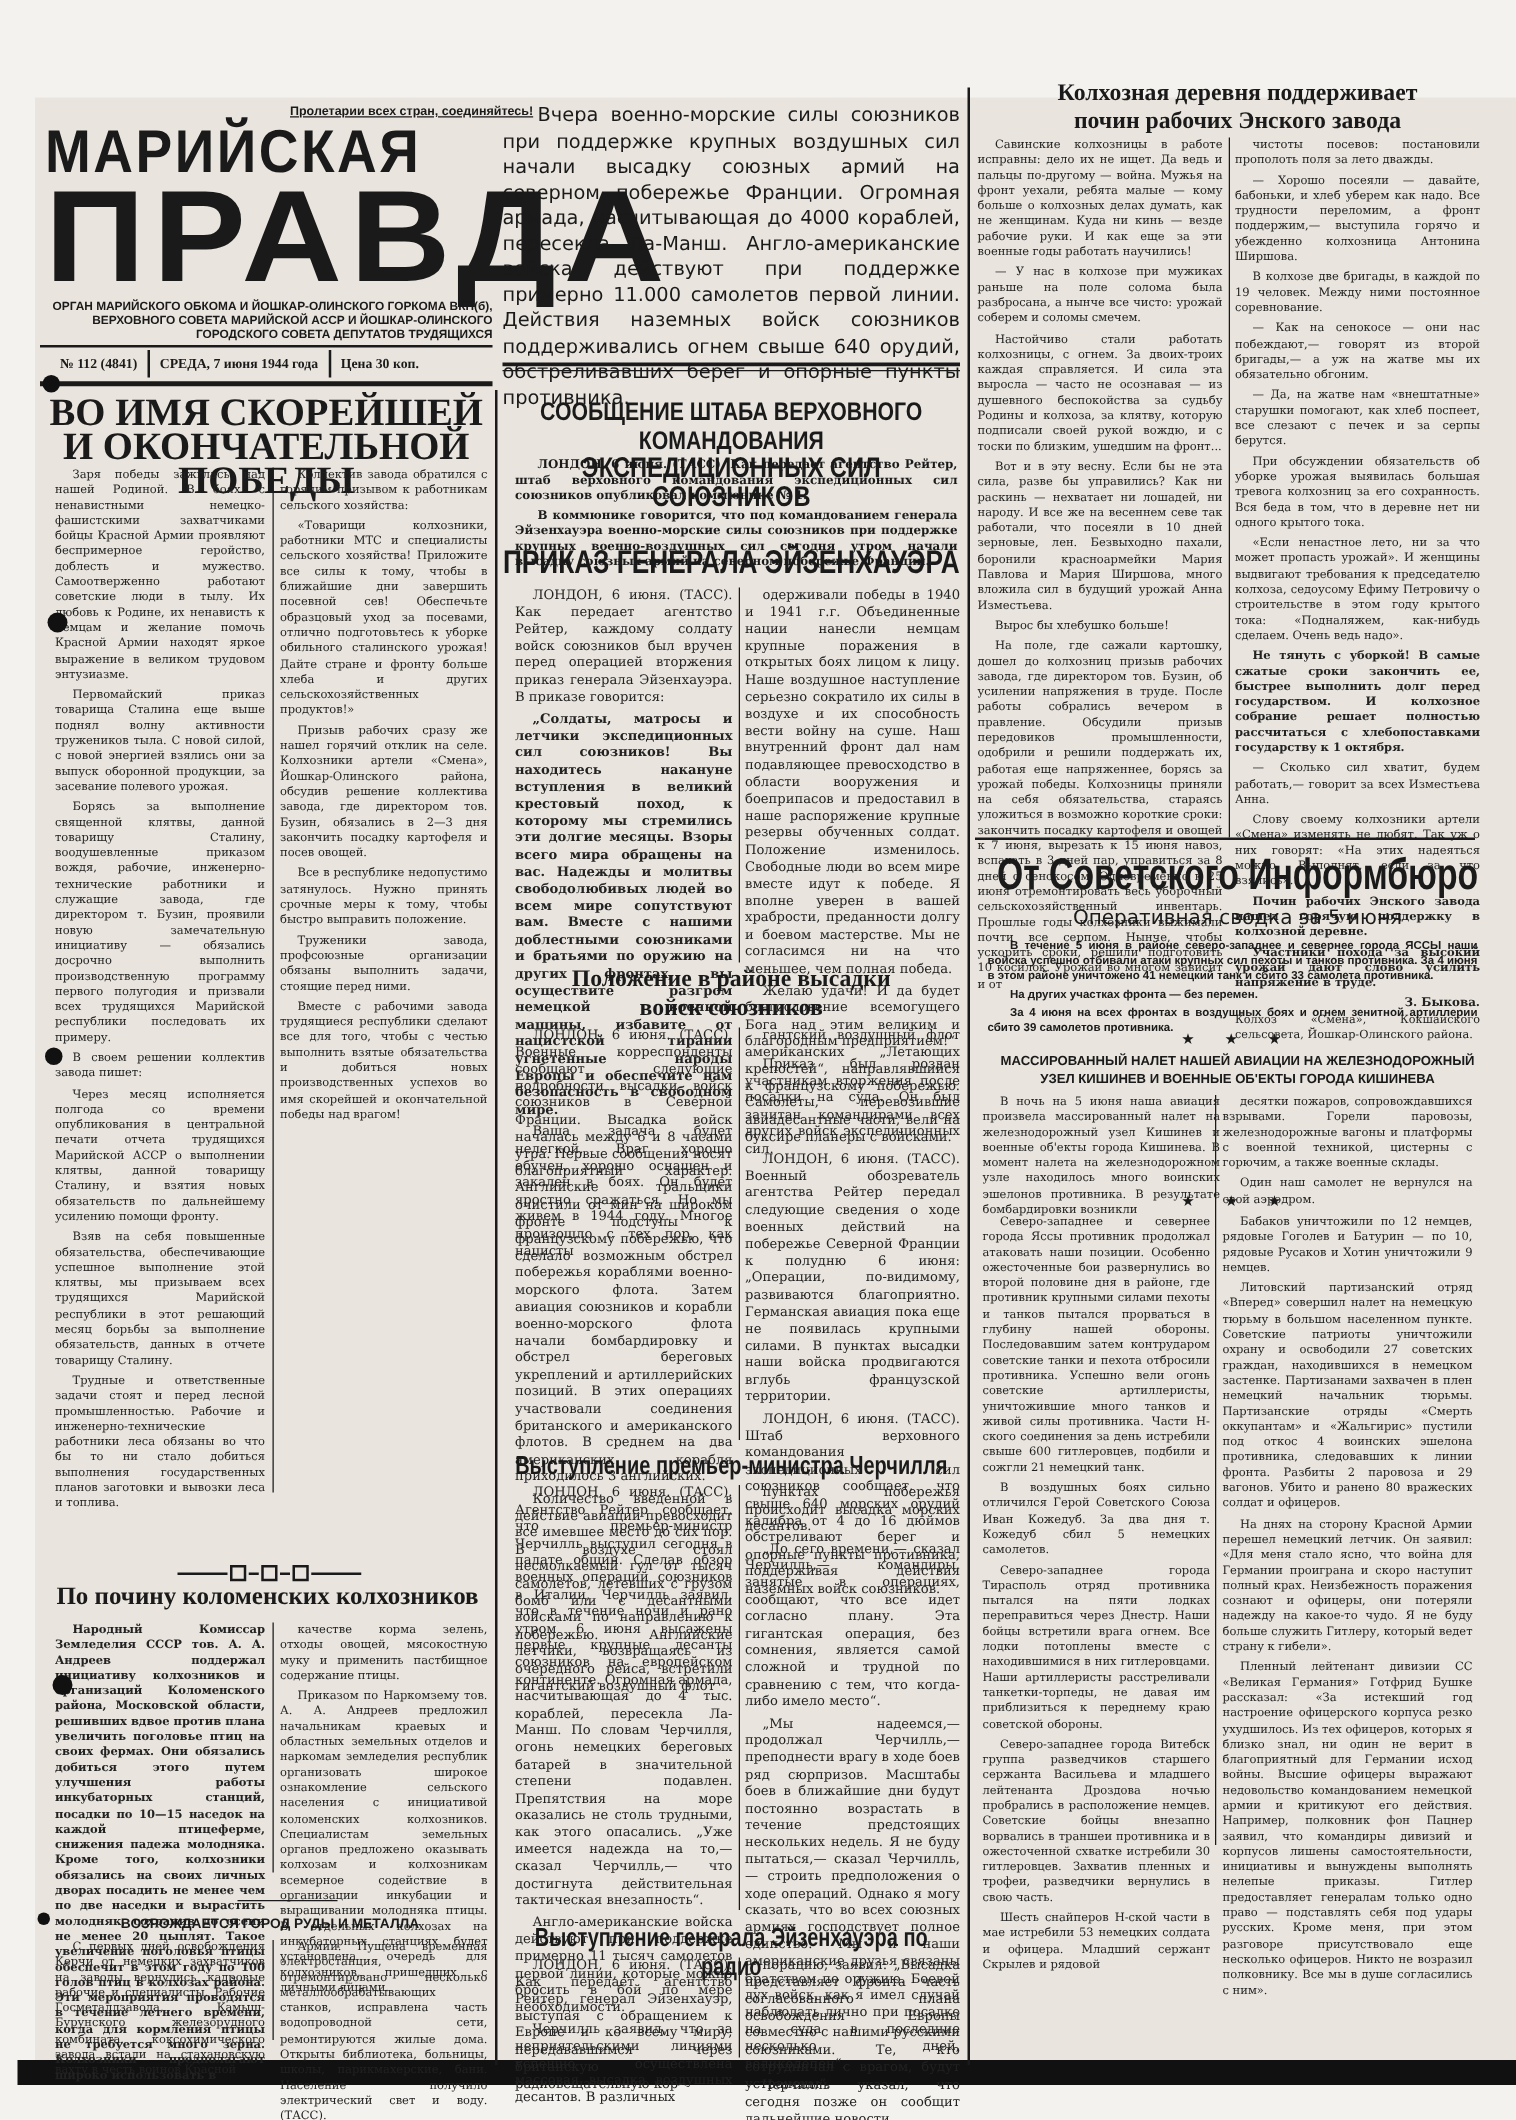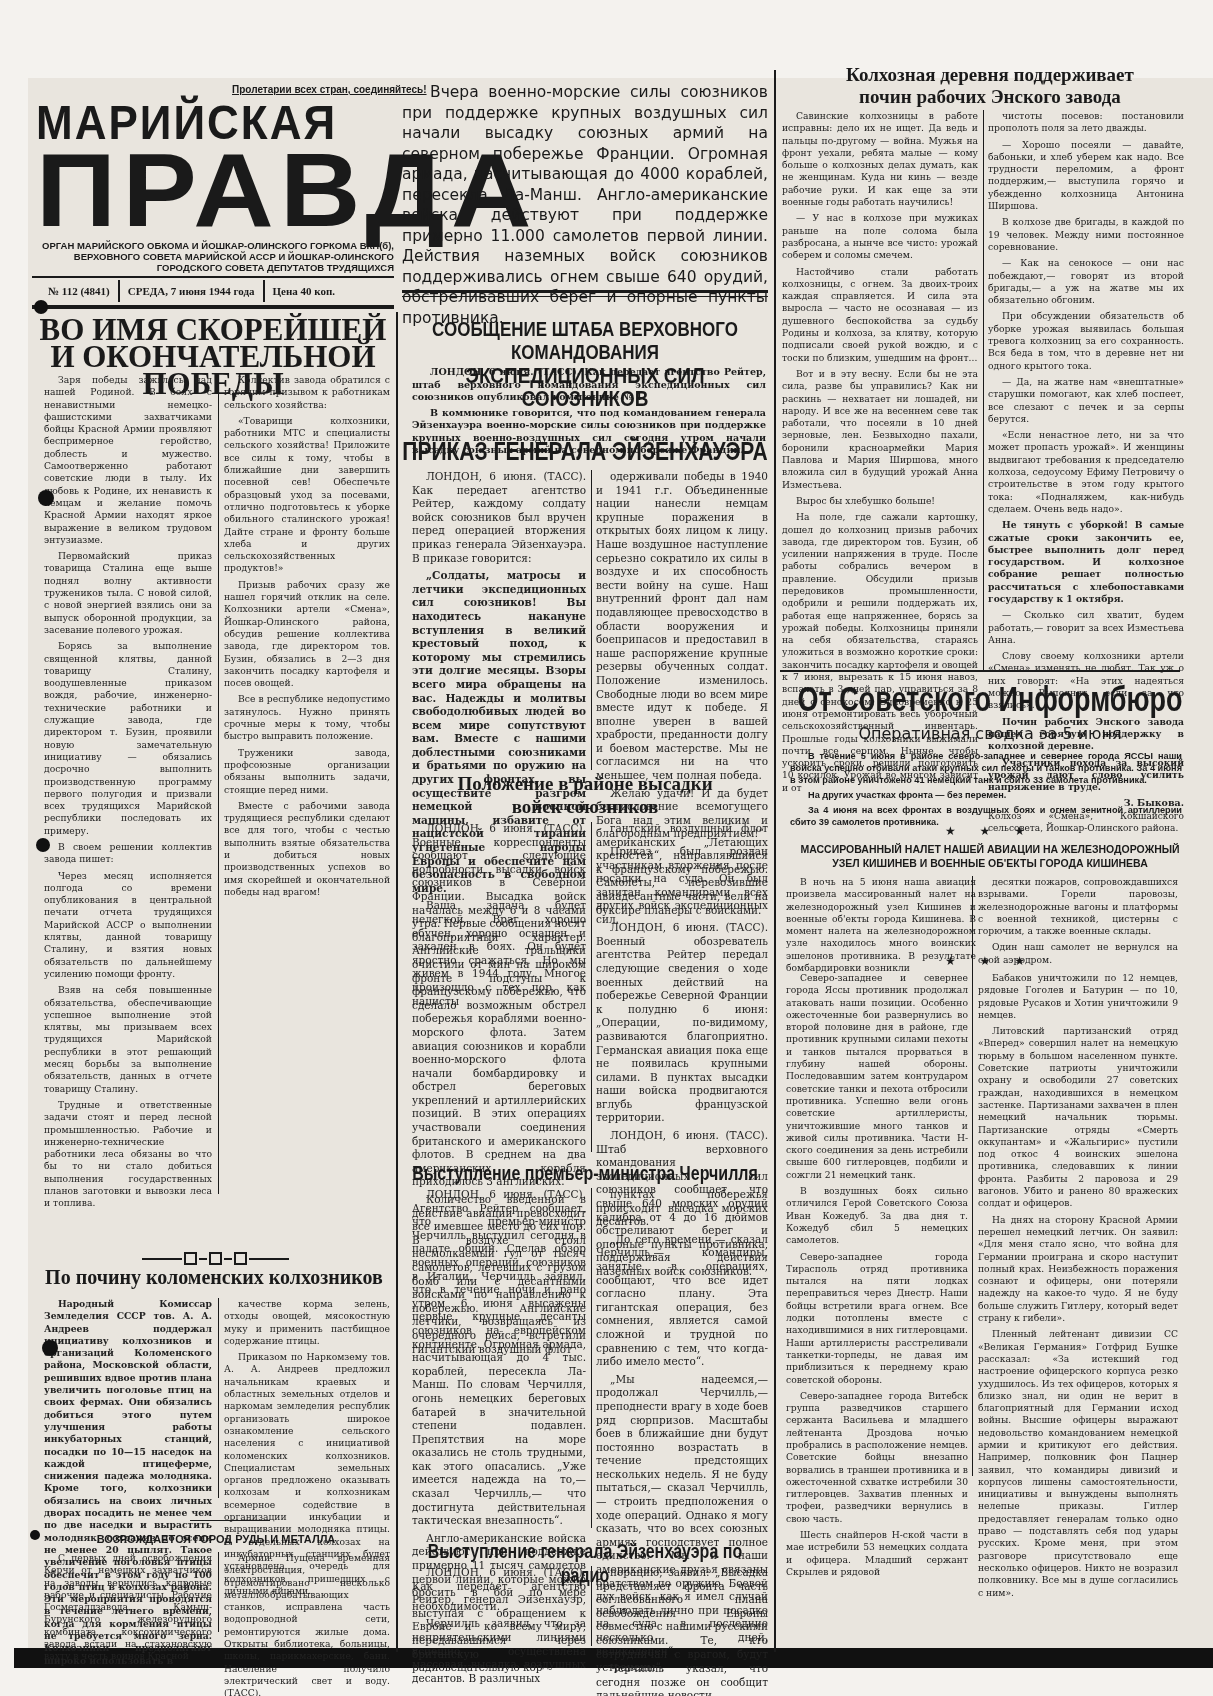--- a/index.html
+++ b/index.html
@@ -41,21 +41,21 @@
 <div class="abs motto" style="left:220px;top:84px;padding-left:12px;">Пролетарии всех стран, соединяйтесь!</div>
 <div class="abs mast1" style="left:36px;top:98px;">МАРИЙСКАЯ</div>
 <div class="abs mast2" style="left:36px;top:140px;">ПРАВДА</div>
 <div class="abs organ" style="left:32px;top:240px;width:362px;">ОРГАН МАРИЙСКОГО ОБКОМА И ЙОШКАР-ОЛИНСКОГО ГОРКОМА ВКП(б), ВЕРХОВНОГО СОВЕТА МАРИЙСКОЙ АССР И ЙОШКАР-ОЛИНСКОГО ГОРОДСКОГО СОВЕТА ДЕПУТАТОВ ТРУДЯЩИХСЯ</div>
 <div class="hrule" style="left:32px;top:276px;width:362px;height:2px;"></div>
 <div class="abs issue-bar" style="left:40px;top:280px;width:355px;height:22px;">
   <span>№ 112 (4841)</span>
   <span class="sep"></span>
   <span>СРЕДА, 7 июня 1944 года</span>
   <span class="sep"></span>
-  <span>Цена 40 коп.</span>
+  <span>Цена 30 коп.</span>
 </div>
 <div class="hrule" style="left:32px;top:305px;width:362px;height:4px;"></div>
 
 <div class="abs lead" style="left:402px;top:82px;width:366px;">Вчера военно-морские силы союзников при поддержке крупных воздушных сил начали высадку союзных армий на северном побережье Франции. Огромная армада, насчитывающая до 4000 кораблей, пересекла Ла-Манш. Англо-американские войска действуют при поддержке примерно 11.000 самолетов первой линии. Действия наземных войск союзников поддерживались огнем свыше 640 орудий, обстреливавших берег и опорные пункты противника.</div>
 <div class="hrule" style="left:402px;top:290px;width:366px;height:3px;"></div>
 <div class="hrule thin" style="left:402px;top:296px;width:366px;"></div>
 
 <div class="col-rule" style="left:396px;top:312px;height:1340px;"></div>
 <div class="col-rule" style="left:774px;top:70px;height:1582px;"></div>
 
@@ -183,22 +183,22 @@
   <p>Вот и в эту весну. Если бы не эта сила, разве бы управились? Как ни раскинь — нехватает ни лошадей, ни народу. И все же на весеннем севе так работали, что посеяли в 10 дней зерновые, лен. Безвыходно пахали, боронили красноармейки Мария Павлова и Мария Ширшова, много вложила сил в будущий урожай Анна Изместьева.</p>
   <p>Вырос бы хлебушко больше!</p>
   <p>На поле, где сажали картошку, дошел до колхозниц призыв рабочих завода, где директором тов. Бузин, об усилении напряжения в труде. После работы собрались вечером в правление. Обсудили призыв передовиков промышленности, одобрили и решили поддержать их, работая еще напряженнее, борясь за урожай победы. Колхозницы приняли на себя обязательства, стараясь уложиться в возможно короткие сроки: закончить посадку картофеля и овощей к 7 июня, вырезать к 15 июня навоз, вспахать в 3 дней пар, управиться за 8 дней с сенокосом. Одновременно к 25 июня отремонтировать весь уборочный сельскохозяйственный инвентарь. Прошлые годы колхозники выжимали почти все серпом. Нынче, чтобы ускорить сроки, решили подготовить 10 косилок. Урожай во многом зависит и от</p>
 </div>
 <div class="col-rule" style="left:983px;top:110px;height:560px;width:1px;"></div>
 <div class="abs body-text" style="left:988px;top:110px;width:196px;">
   <p>чистоты посевов: постановили прополоть поля за лето дважды.</p>
   <p>— Хорошо посеяли — давайте, бабоньки, и хлеб уберем как надо. Все трудности переломим, а фронт поддержим,— выступила горячо и убежденно колхозница Антонина Ширшова.</p>
   <p>В колхозе две бригады, в каждой по 19 человек. Между ними постоянное соревнование.</p>
   <p>— Как на сенокосе — они нас побеждают,— говорят из второй бригады,— а уж на жатве мы их обязательно обгоним.</p>
+  <p>— Да, на жатве нам «внештатные» старушки помогают, как хлеб поспеет, все слезают с печек и за серпы берутся.</p>
   <p>При обсуждении обязательств об уборке урожая выявилась большая тревога колхозниц за его сохранность. Вся беда в том, что в деревне нет ни одного крытого тока.</p>
-  <p>— Да, на жатве нам «внештатные» старушки помогают, как хлеб поспеет, все слезают с печек и за серпы берутся.</p>
   <p>«Если ненастное лето, ни за что может пропасть урожай». И женщины выдвигают требования к председателю колхоза, седоусому Ефиму Петровичу о строительстве в этом году крытого тока: «Подналяжем, как-нибудь сделаем. Очень ведь надо».</p>
   <p style="font-weight:bold">Не тянуть с уборкой! В самые сжатые сроки закончить ее, быстрее выполнить долг перед государством. И колхозное собрание решает полностью рассчитаться с хлебопоставками государству к 1 октября.</p>
   <p>— Сколько сил хватит, будем работать,— говорит за всех Изместьева Анна.</p>
   <p>Слову своему колхозники артели «Смена» изменять не любят. Так уж о них говорят: «На этих надеяться можно. Выполнят, если за что взялись».</p>
   <p style="font-weight:bold">Почин рабочих Энского завода нашел горячую поддержку в колхозной деревне.</p>
   <p style="font-weight:bold">Участники похода за высокий урожай дают слово усилить напряжение в труде.</p>
   <div class="sign">З. Быкова.</div>
   <div class="caption-right">Колхоз «Смена», Кокшайского сельсовета, Йошкар-Олинского района.</div>
 </div>
 <div class="hrule" style="left:780px;top:670px;width:400px;height:2px;"></div>

